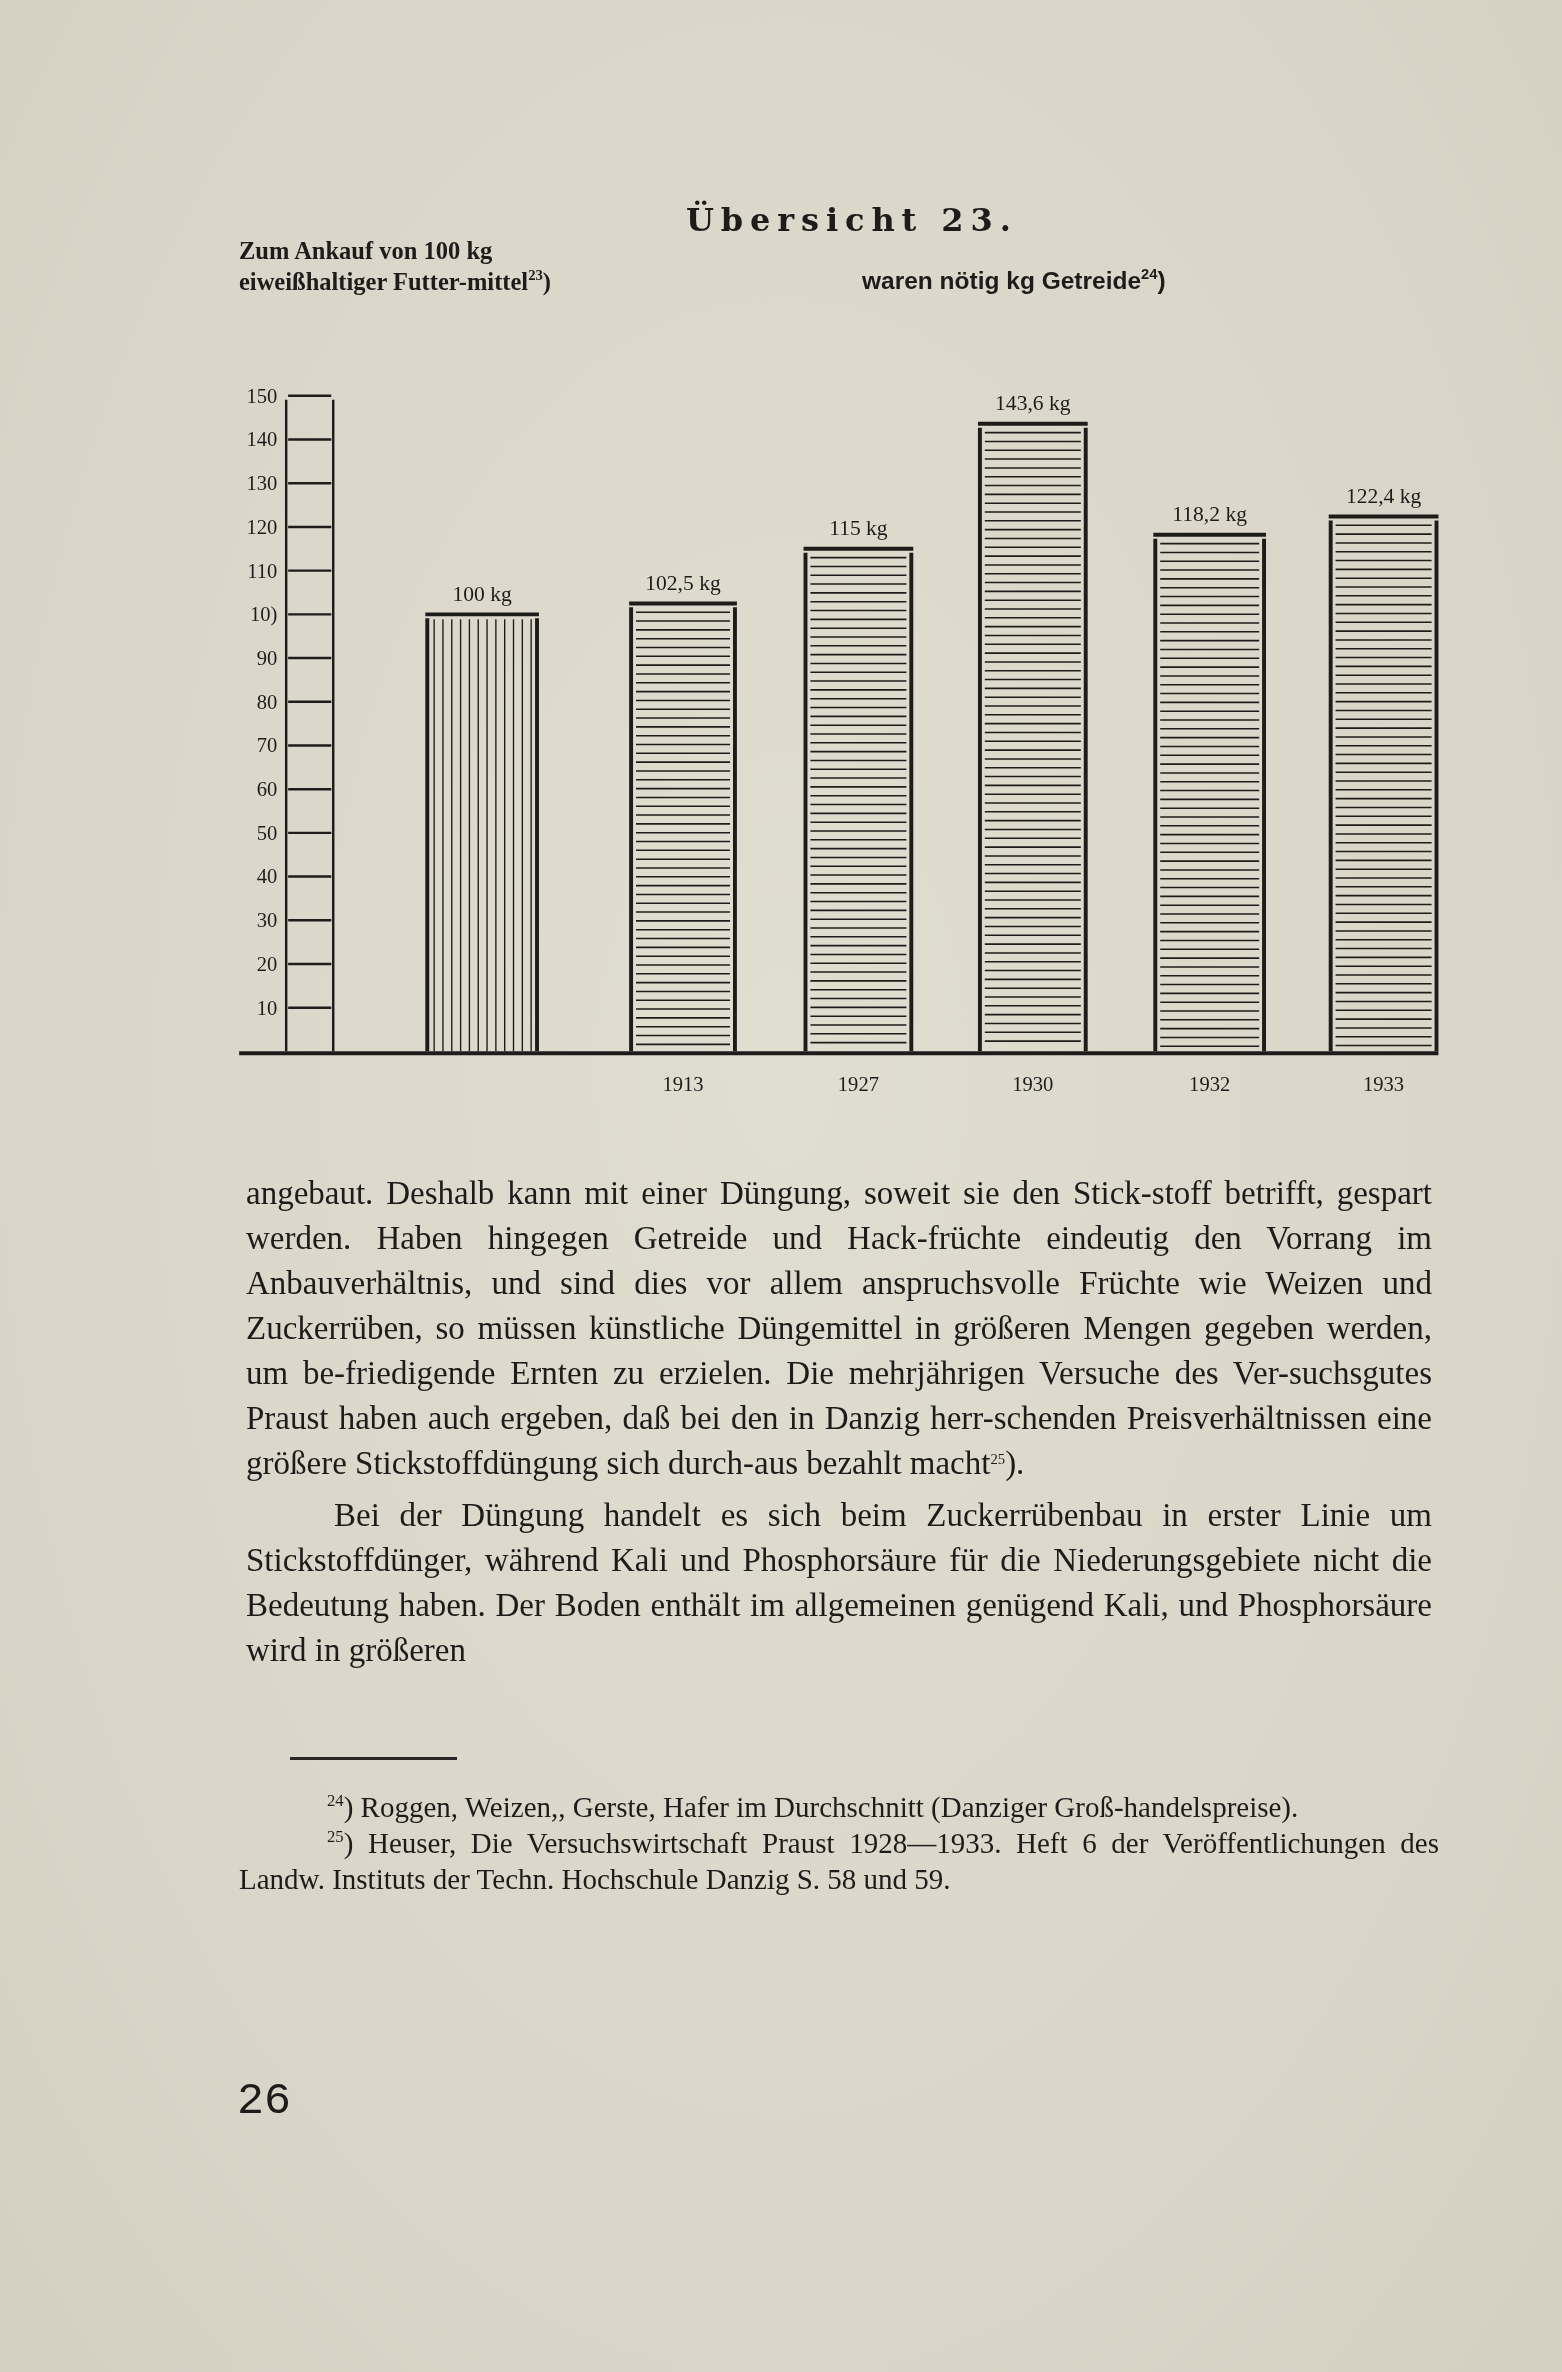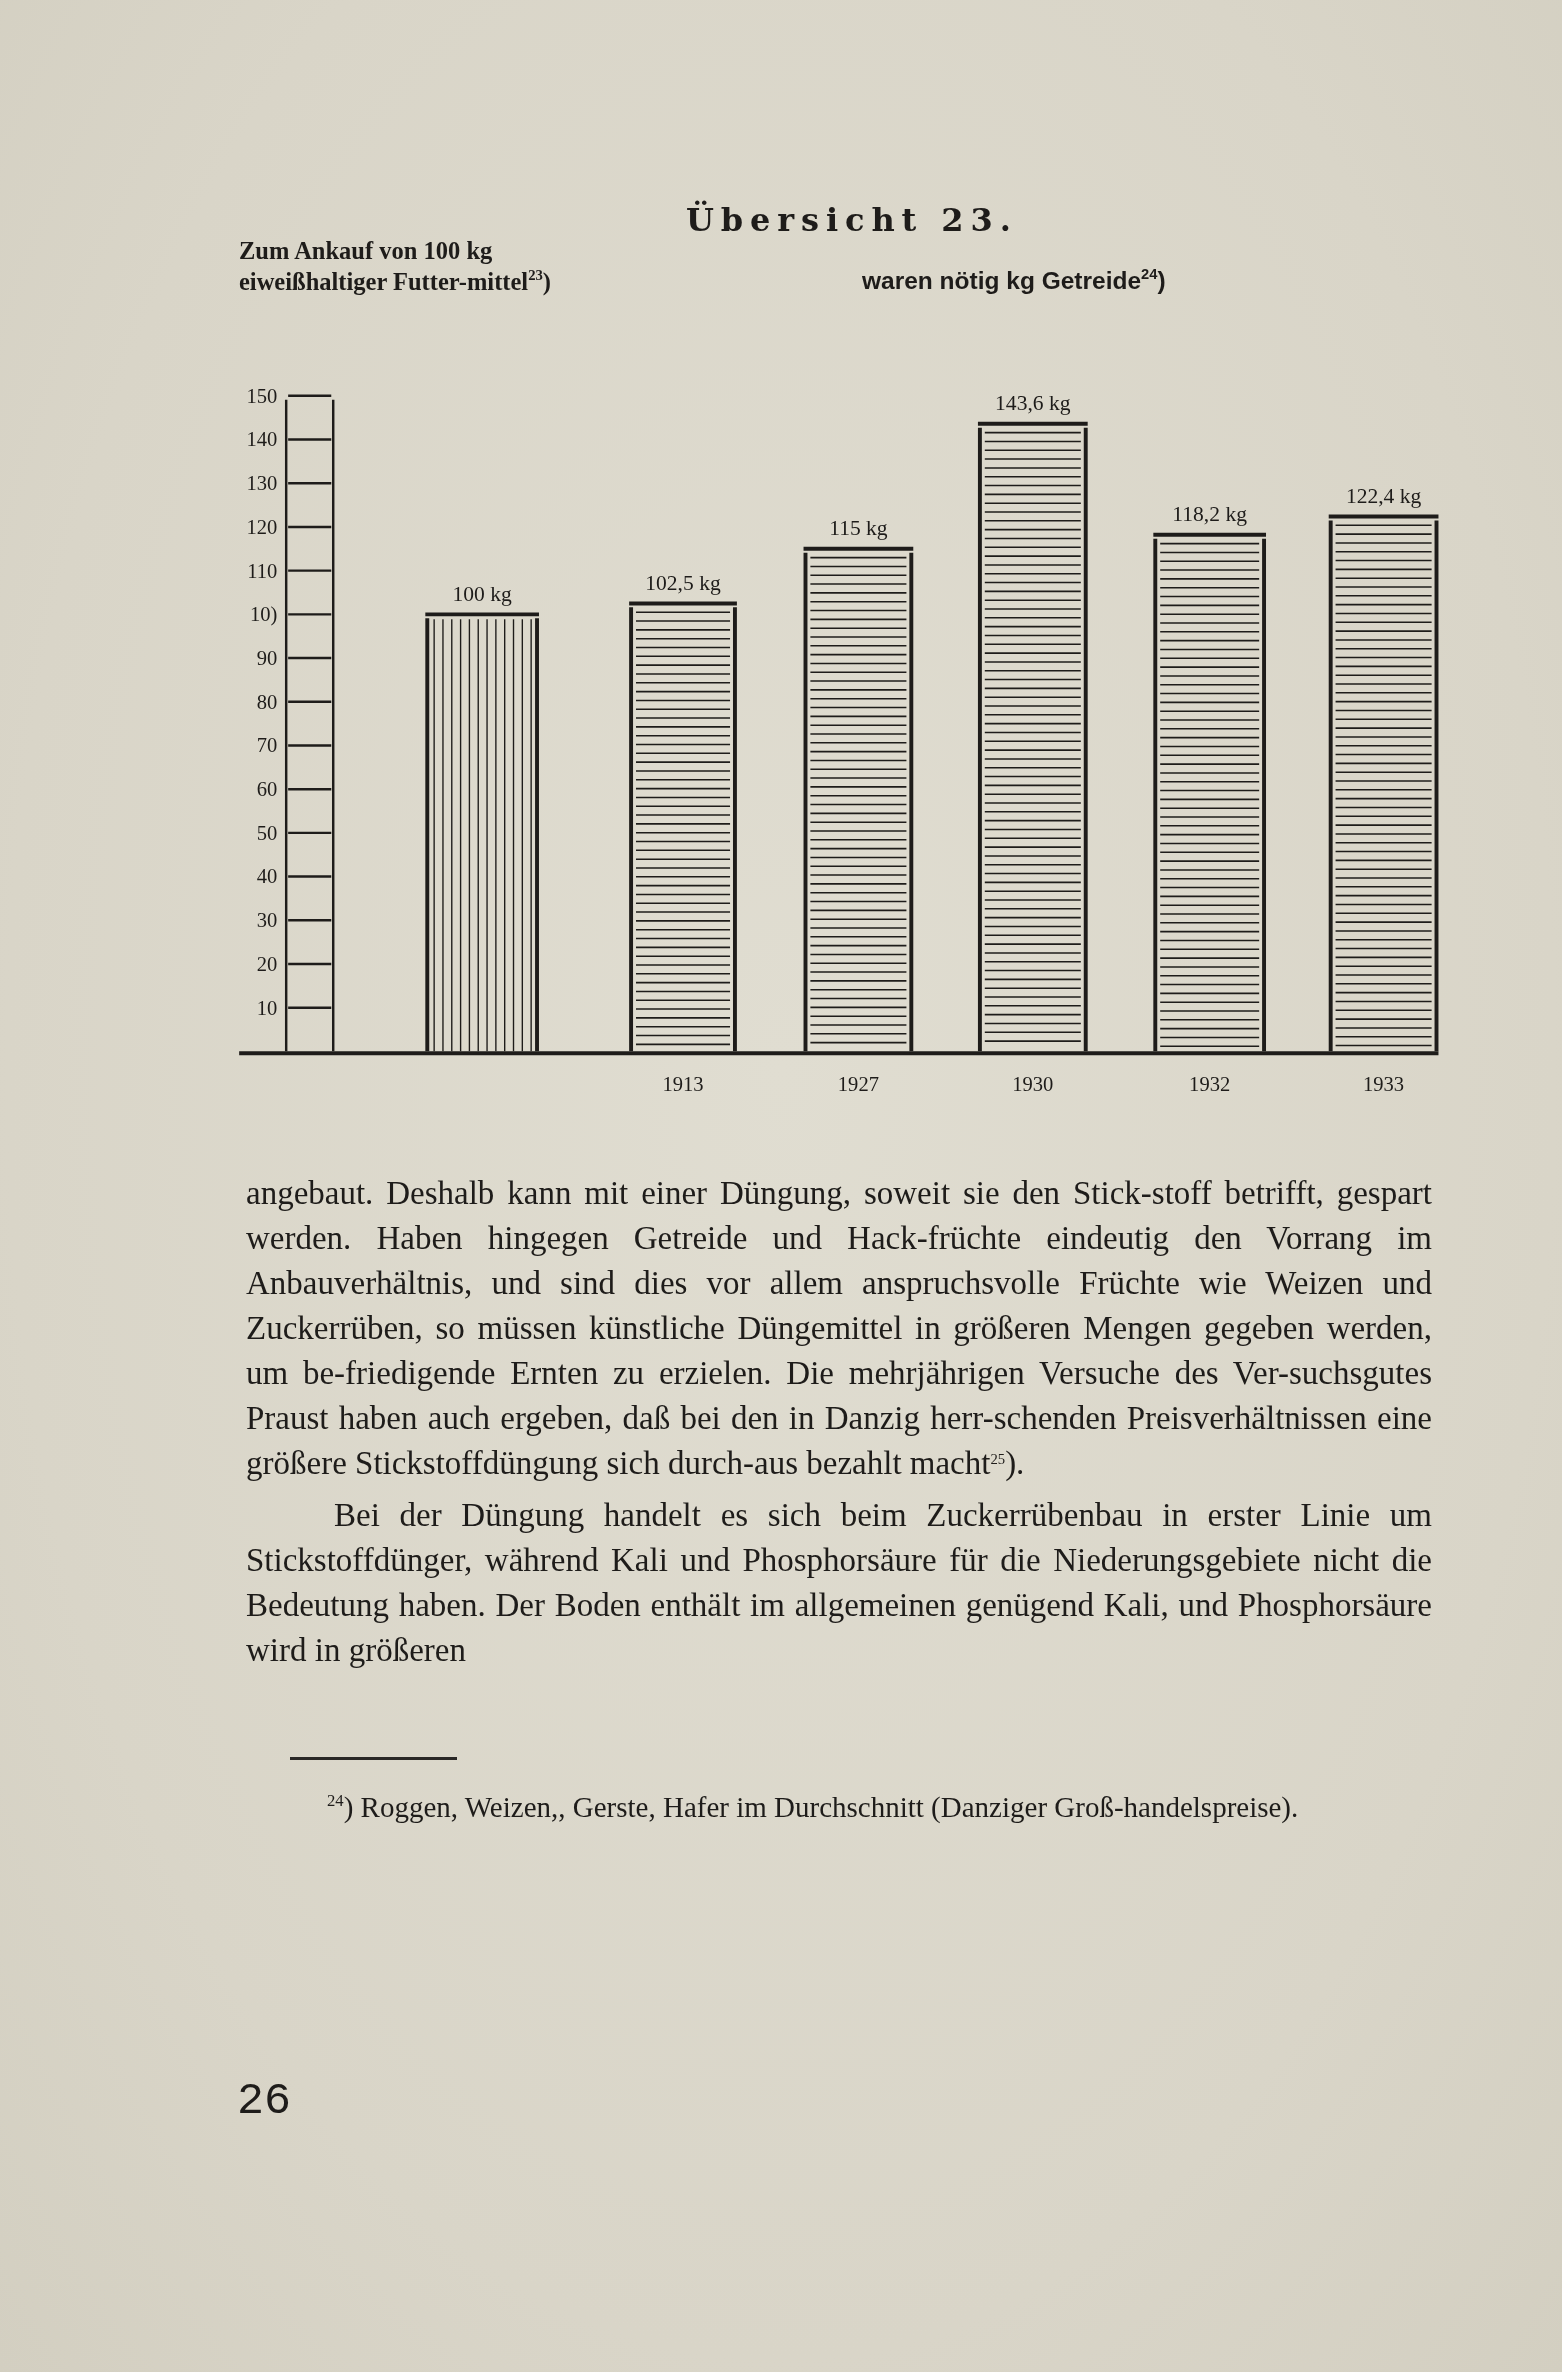--- a/index.html
+++ b/index.html
@@ -457,16 +457,17 @@
 
 <div class="abs body-text">
   <p><span>angebaut. Deshalb kann mit einer Düngung, soweit sie den Stick-stoff betrifft, gespart werden. Haben hingegen Getreide und Hack-früchte eindeutig den Vorrang im Anbauverhältnis, und sind dies vor allem anspruchsvolle Früchte wie Weizen und Zuckerrüben, so müssen künstliche Düngemittel in größeren Mengen gegeben werden, um be-friedigende Ernten zu erzielen. Die mehrjährigen Versuche des Ver-suchsgutes Praust haben auch ergeben, daß bei den in Danzig herr-schenden Preisverhältnissen eine größere Stickstoffdüngung sich durch-aus bezahlt macht</span><sup>25</sup><span>).</span></p>
   <p class="indent">Bei der Düngung handelt es sich beim Zuckerrübenbau in erster Linie um Stickstoffdünger, während Kali und Phosphorsäure für die Niederungsgebiete nicht die Bedeutung haben. Der Boden enthält im allgemeinen genügend Kali, und Phosphorsäure wird in größeren</p>
 </div>
 
 <div class="abs footnote-rule"></div>
 
 <div class="abs footnotes">
   <p><sup>24</sup><span>) Roggen, Weizen,, Gerste, Hafer im Durchschnitt (Danziger Groß-handelspreise).</span></p>
+  <p><sup>25</sup><span>) Heuser, Die Versuchswirtschaft Praust 1928—1933. Heft 6 der Veröffentlichungen des Landw. Instituts der Techn. Hochschule Danzig S. 58 und 59.</span></p>
 </div>
 
 <div class="abs page-number">26</div>
 
 
 </body></html>

